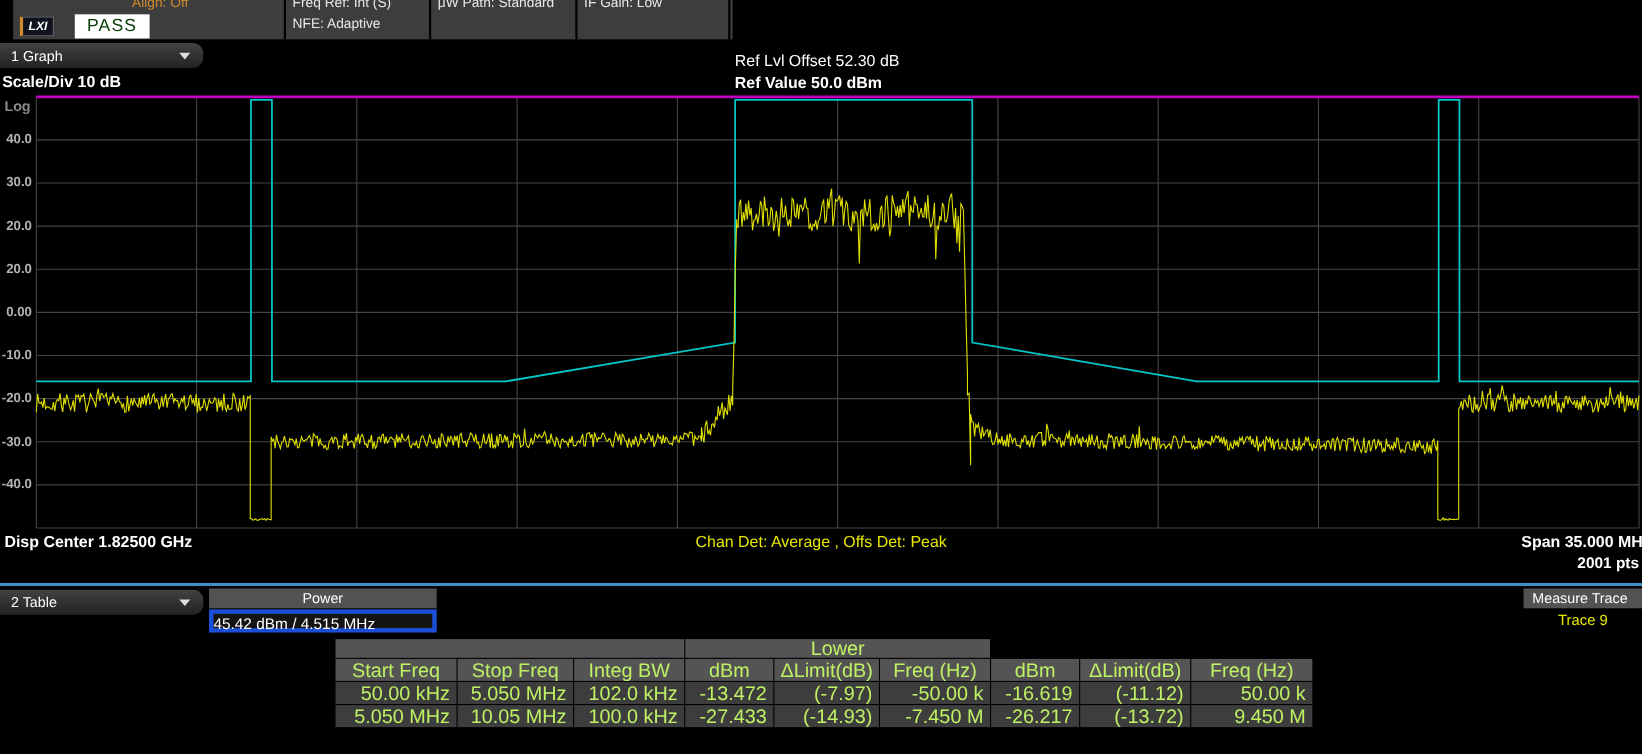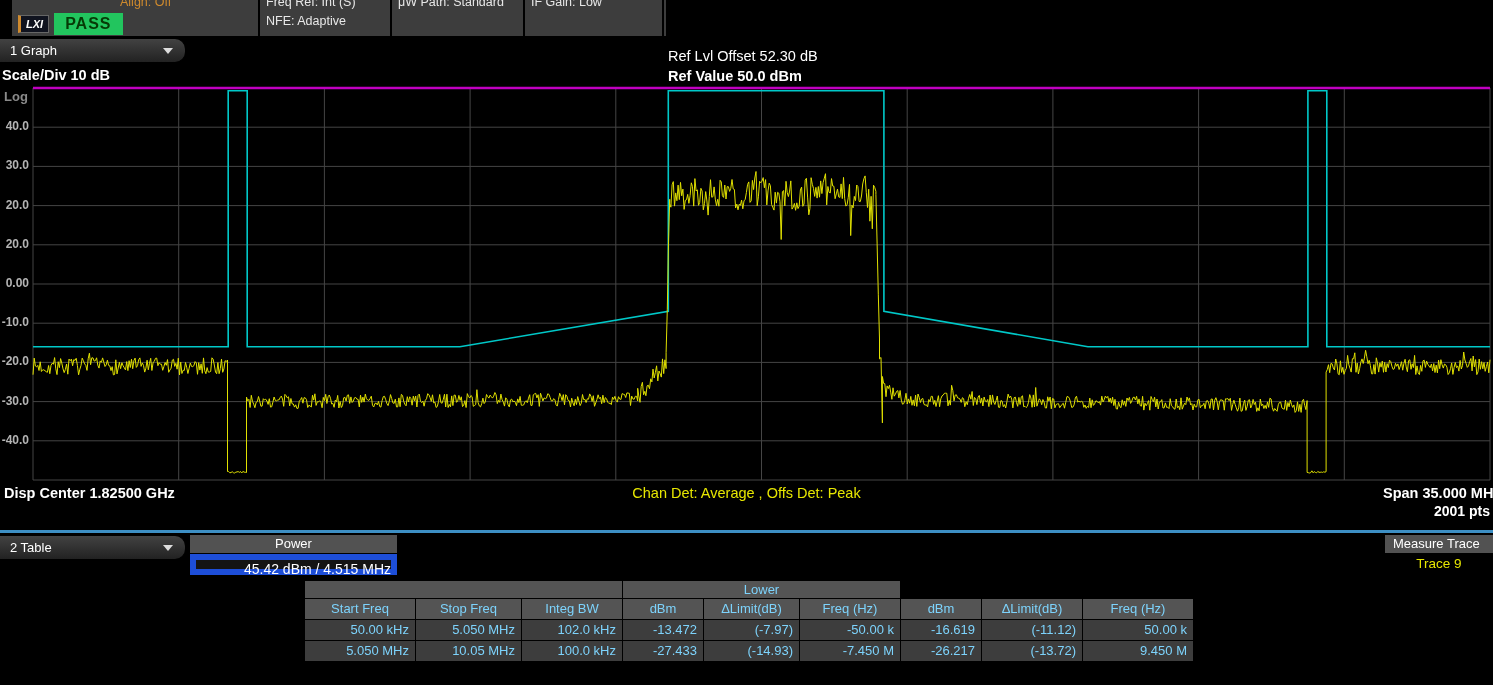--- a/index.html
+++ b/index.html
@@ -9,22 +9,22 @@
 
   
   .topbar{position:absolute;top:0;left:12px;width:654px;height:36px;background:#3d3d3d;display:flex;overflow:hidden}
   .tb-cell{height:36px;padding:0 6px;border-right:2px solid #000;overflow:hidden}
   .tb-c1{width:248px}.tb-c2{width:132px}.tb-c3{width:133px}.tb-c4{width:139px}
   .tb-r1{margin-top:-5px;font-size:12.5px;line-height:15px;color:#e8e8e8;white-space:nowrap}
   .tb-r2{margin-top:3px;font-size:12.5px;line-height:16px;color:#e8e8e8;white-space:nowrap;display:flex;align-items:center}
   .align-txt{color:#cf8a2d;margin-left:102px}
   .lxi{display:inline-block;background:#10131f;color:#fff;font-style:italic;font-weight:bold;
        font-size:11px;line-height:14px;padding:1px 5px;border:1px solid #666;border-left:3px solid #cf8a2d}
-  .pass{display:inline-block;background:#22c55e;color:#063a06;font-weight:bold;font-size:16px;
-        line-height:20px;padding:1px 11px;margin-left:5px;letter-spacing:1px}
+  .pass{display:inline-block;background:#ffffff;color:#063a06;font-weight:normal;font-size:16px;
+        line-height:20px;padding:1px 11px;margin-left:19px;letter-spacing:1px}
 
   
   .graph{position:absolute;top:36px;left:0;width:1493px;height:494px;background:#000}
   .selector{position:absolute;left:0;width:186px;height:25px;background:linear-gradient(#424242,#222);
             border:1px solid #000;border-left:none;border-radius:0 11px 11px 0;display:flex;align-items:center;
             padding:0 12px 0 10px;font-size:13px;color:#fff}
   .sel-top{top:2px}
   .arrow{margin-left:auto;width:0;height:0;border-left:5px solid transparent;border-right:5px solid transparent;border-top:6px solid #ddd}
   .ref1{position:absolute;left:668px;top:12px;font-weight:normal;font-size:14.5px}
   .ref2{position:absolute;left:668px;top:32px;font-weight:bold;font-size:14.5px}
@@ -37,29 +37,29 @@
   .spanlab{position:absolute;left:1383px;top:449px;width:110px;overflow:hidden;white-space:nowrap;font-weight:bold;font-size:14.5px}
   .ptslab{position:absolute;left:1373px;top:467px;width:117px;text-align:right;font-weight:bold;font-size:14px}
 
   
   .separator{position:absolute;top:530px;left:0;width:1493px;height:3px;background:#3d8fc4}
 
   
   .bottom{position:absolute;top:533px;left:0;width:1493px;height:152px;background:#000}
   .power-head{position:absolute;left:190px;top:2px;width:207px;height:18px;background:#525252;
               text-align:center;font-size:13px;line-height:18px}
-  .power-val{position:absolute;left:190px;top:21px;width:207px;height:21px;background:#141414;border:6px solid #1d4ed8;
-             text-align:right;font-size:14px;line-height:19px}
+  .power-val{position:absolute;left:190px;top:21px;width:207px;height:21px;background:#141414;border:4px solid #1d4ed8;
+             text-align:left;font-size:14px;line-height:19px}
   .mt-head{position:absolute;left:1385px;top:2px;width:118px;height:18px;background:#525252;
            font-size:13px;line-height:18px;padding-left:8px;overflow:hidden;white-space:nowrap}
   .mt-val{position:absolute;left:1385px;top:21px;width:108px;height:20px;text-align:center;
           color:#e6e600;font-size:13.5px;line-height:20px}
   .semtable{position:absolute;left:305px;top:48px}
   .trow{display:flex;gap:1px;margin-bottom:1px}
-  .tcell{height:19px;line-height:19px;font-size:13px;color:#7dd3fc;overflow:hidden;white-space:nowrap}
+  .tcell{height:19px;line-height:19px;font-size:18px;color:#bef264;overflow:hidden;white-space:nowrap}
   .ghead{background:#545454;text-align:center;height:17px;line-height:17px}
   .chead{background:#545454;text-align:center;height:20px;line-height:20px}
   .dcell{background:#3d3d3d;text-align:right;padding-right:6px;height:20px;line-height:20px}
 </style>
 </head>
 <body>
 
 <div class="screen">
 
   <div class="topbar">

